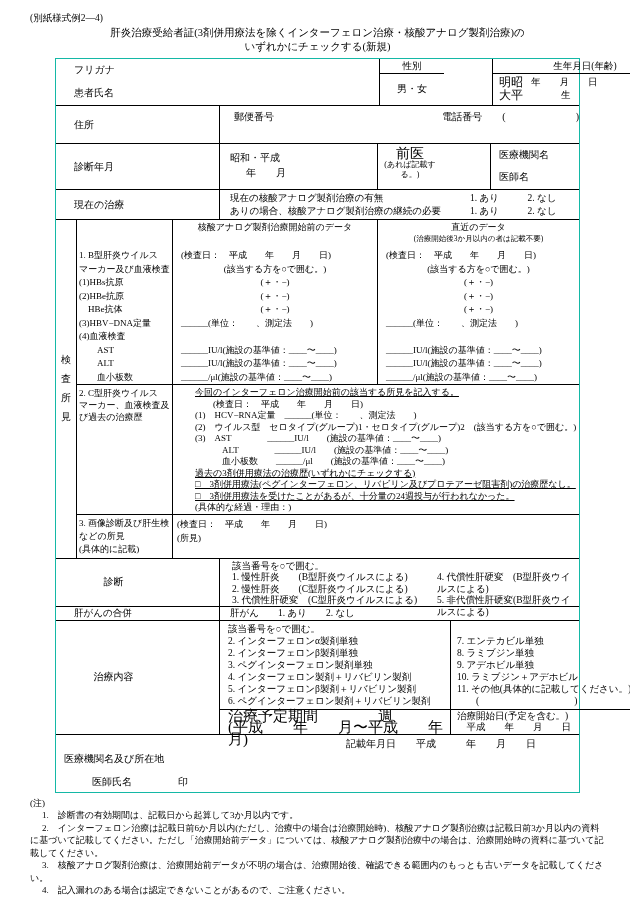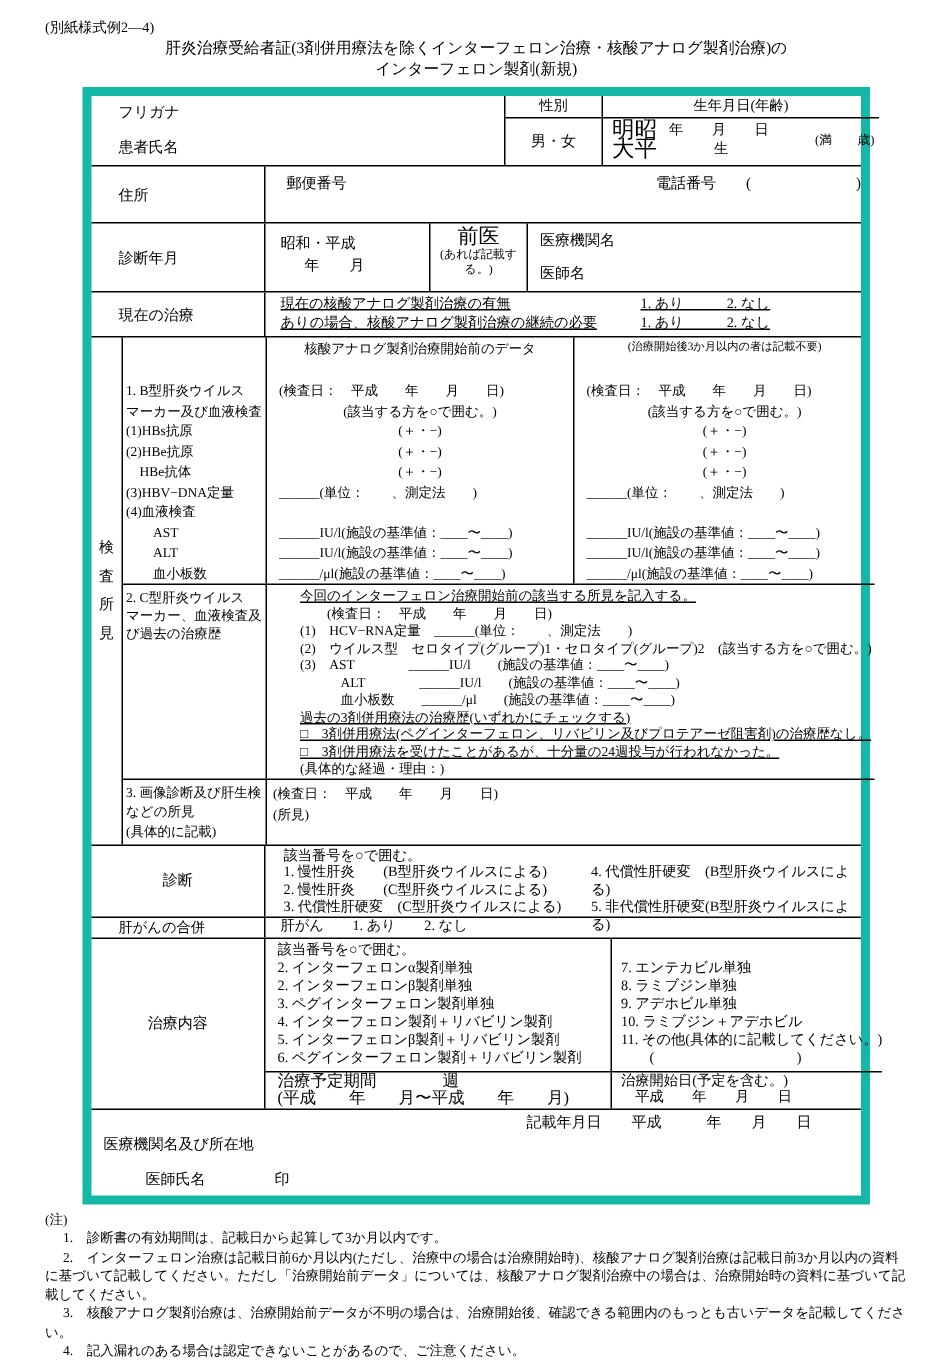--- a/index.html
+++ b/index.html
@@ -1,59 +1,59 @@
 <!DOCTYPE html>
 <html><head>
 <meta charset="utf-8">
 <style>
   * { margin:0; padding:0; box-sizing:border-box; }
   html,body { background:#fff; }
   body { width:630px; color:#000; font-family:"Liberation Serif","DejaVu Serif",serif; font-size:10px; }
   .sheet { width:630px; height:912px; padding:12px 25px 0 30px; overflow:hidden; position:relative; }
   .corner { font-size:9.5px; }
   .title { text-align:center; font-size:10.5px; line-height:14px; margin-top:1px; }
-  .ftable { margin-left:25px; margin-top:4px; width:525px; border:6px solid #14b8a6; }
+  .ftable { margin-left:25px; margin-top:4px; width:525px; border:1px solid #14b8a6; }
   .r { display:flex; border-top:1px solid #000; }
   .r:first-child { border-top:none; }
-  .cl { border-left:1px solid #000; }
+  .cl { border-left:1px solid #000;margin-left:48px; }
 
   
   .labelc { width:115px; flex:none; display:flex; flex-direction:column; justify-content:center; padding-left:18px; font-size:10px; }
   .labelc.center { align-items:center; padding-left:0; }
 
   
   .row-patient { height:46px; }
   .cell-name { width:275px; flex:none; padding:4px 0 5px 18px; display:flex; flex-direction:column; justify-content:space-between; }
   .cell-sex { width:65px; flex:none; }
   .cell-birth { width:185px; flex:none;font-family:Liberation Serif, serif; }
   .subhdr { height:15px; line-height:14px; border-bottom:1px solid #000; text-align:center; font-size:9.5px; }
   .sexval { height:30px; display:flex; align-items:center; justify-content:center; }
   .birthval { height:30px; display:flex; align-items:center; padding:0 3px 0 6px; font-size:9.5px; }
-  .era { line-height:13px; text-align:center; margin-right:8px; font-size:15px; }
+  .era { line-height:13px; text-align:center; margin-right:8px; font-size:12px; }
   .bdates { flex:1; line-height:13px; }
   .bdates .d2 { padding-left:30px; }
   .agec { font-size:8.5px; white-space:nowrap; }
 
   
   .row-address { height:38px; }
   .addrc { flex:1; padding:4px 0 5px 14px; display:flex; justify-content:space-between; }
 
   
   .row-ddate { height:46px; }
   .cell-ddate { width:110px; flex:none; padding:6px 0 0 10px; line-height:15px; }
   .cell-ddate .ym { padding-left:16px; }
   .cell-prev { width:65px; flex:none; text-align:center; padding-top:4px; }
   .cell-prev .pl { font-size:14px; line-height:12px; }
   .cell-prev .pn { font-size:8px; line-height:10px; padding:0 2px; }
   .cell-org { width:235px; flex:none; padding:4px 0 5px 8px; display:flex; flex-direction:column; justify-content:space-between; }
 
   
   .row-cur { height:30px; }
   .curc { flex:1; padding:2px 0 2px 10px; font-size:9.5px; line-height:13px; }
-  .qline { display:flex;text-decoration:underline; }
+  .qline { display:flex; }
   .qline .q { width:240px; flex:none; }
 
   
   .vcell { width:20px; flex:none; display:flex; flex-direction:column; justify-content:center; align-items:center; gap:5px; }
   .exam-inner { flex:1; border-left:1px solid #000; }
   .exrow { display:flex; border-top:1px solid #000; }
   .exrow:first-child { border-top:none; }
   .sublabel { width:95px; flex:none; font-size:9px; padding-left:2px; }
   .sublabel .line, .datacol .line { height:13.5px; line-height:13.5px; white-space:nowrap; overflow:hidden; }
   .sublabel .sp { height:29px; }
@@ -86,21 +86,21 @@
   .row-cancer .labelc, .row-problems .labelc { font-size:9.5px; }
 
   
   .treatc { flex:1; display:flex; flex-direction:column; }
   .treat-top { display:flex; flex:1; }
   .t-left { width:230px; flex:none; font-size:9.5px; line-height:12px; padding:2px 0 2px 8px; }
   .t-right { flex:1; border-left:1px solid #000; font-size:9.5px; line-height:12px; padding:2px 0 2px 6px; }
   .t-left div, .t-right div { white-space:nowrap; overflow:hidden; }
   .blankline { height:12px; }
   .treat-period { display:flex; border-top:1px solid #000; height:25px; }
-  .tp-left { width:230px; flex:none; font-size:11px; line-height:11.5px; padding:1px 0 0 8px; }
+  .tp-left { width:230px; flex:none; font-size:15px; line-height:11.5px; padding:1px 0 0 8px; }
   .tp-right { flex:1; border-left:1px solid #000; font-size:9.5px; line-height:11.5px; padding:1px 0 0 6px; }
 
   
   .row-problems { height:14px; }
   .row-problems .labelc { padding-left:5px; line-height:13px; justify-content:flex-start; }
   .problemsc { flex:1; }
 
   
   .row-footer { height:58px; }
   .footc { flex:1; display:flex; flex-direction:column; padding:2px 0 4px 8px; }
@@ -113,21 +113,21 @@
   .note-item { text-indent:12px; }
 </style>
 </head>
 <body>
 
 <div class="sheet">
 
   <div class="corner">(別紙様式例2—4)</div>
   <div class="title">
     <div>肝炎治療受給者証(3剤併用療法を除くインターフェロン治療・核酸アナログ製剤治療)の</div>
-    <div>インターフェロン製剤(新規)</div>
+    <div>いずれかにチェックする(新規)</div>
   </div>
 
   <div class="ftable">
 
     <div class="r row-patient">
       <div class="cell-name">
         <div>フリガナ</div>
         <div>患者氏名</div>
       </div>
       <div class="cell-sex cl">
@@ -221,20 +221,21 @@
             <div class="line ctr">(＋・−)</div>
             <div class="line ctr">(＋・−)</div>
             <div class="line pl6">______(単位：　　、測定法　　)</div>
             <div class="line"></div>
             <div class="line pl6">______IU/l(施設の基準値：____〜____)</div>
             <div class="line pl6">______IU/l(施設の基準値：____〜____)</div>
             <div class="line pl6">______/μl(施設の基準値：____〜____)</div>
           </div>
           <div class="datacol datacol2">
             <div class="dhdr">
+              <div class="m">直近のデータ</div>
               <div class="n">(治療開始後3か月以内の者は記載不要)</div>
             </div>
             <div class="line pl6">(検査日：　平成　　年　　月　　日)</div>
             <div class="line ctr">(該当する方を○で囲む。)</div>
             <div class="line ctr">(＋・−)</div>
             <div class="line ctr">(＋・−)</div>
             <div class="line ctr">(＋・−)</div>
             <div class="line pl6">______(単位：　　、測定法　　)</div>
             <div class="line"></div>
             <div class="line pl6">______IU/l(施設の基準値：____〜____)</div>

